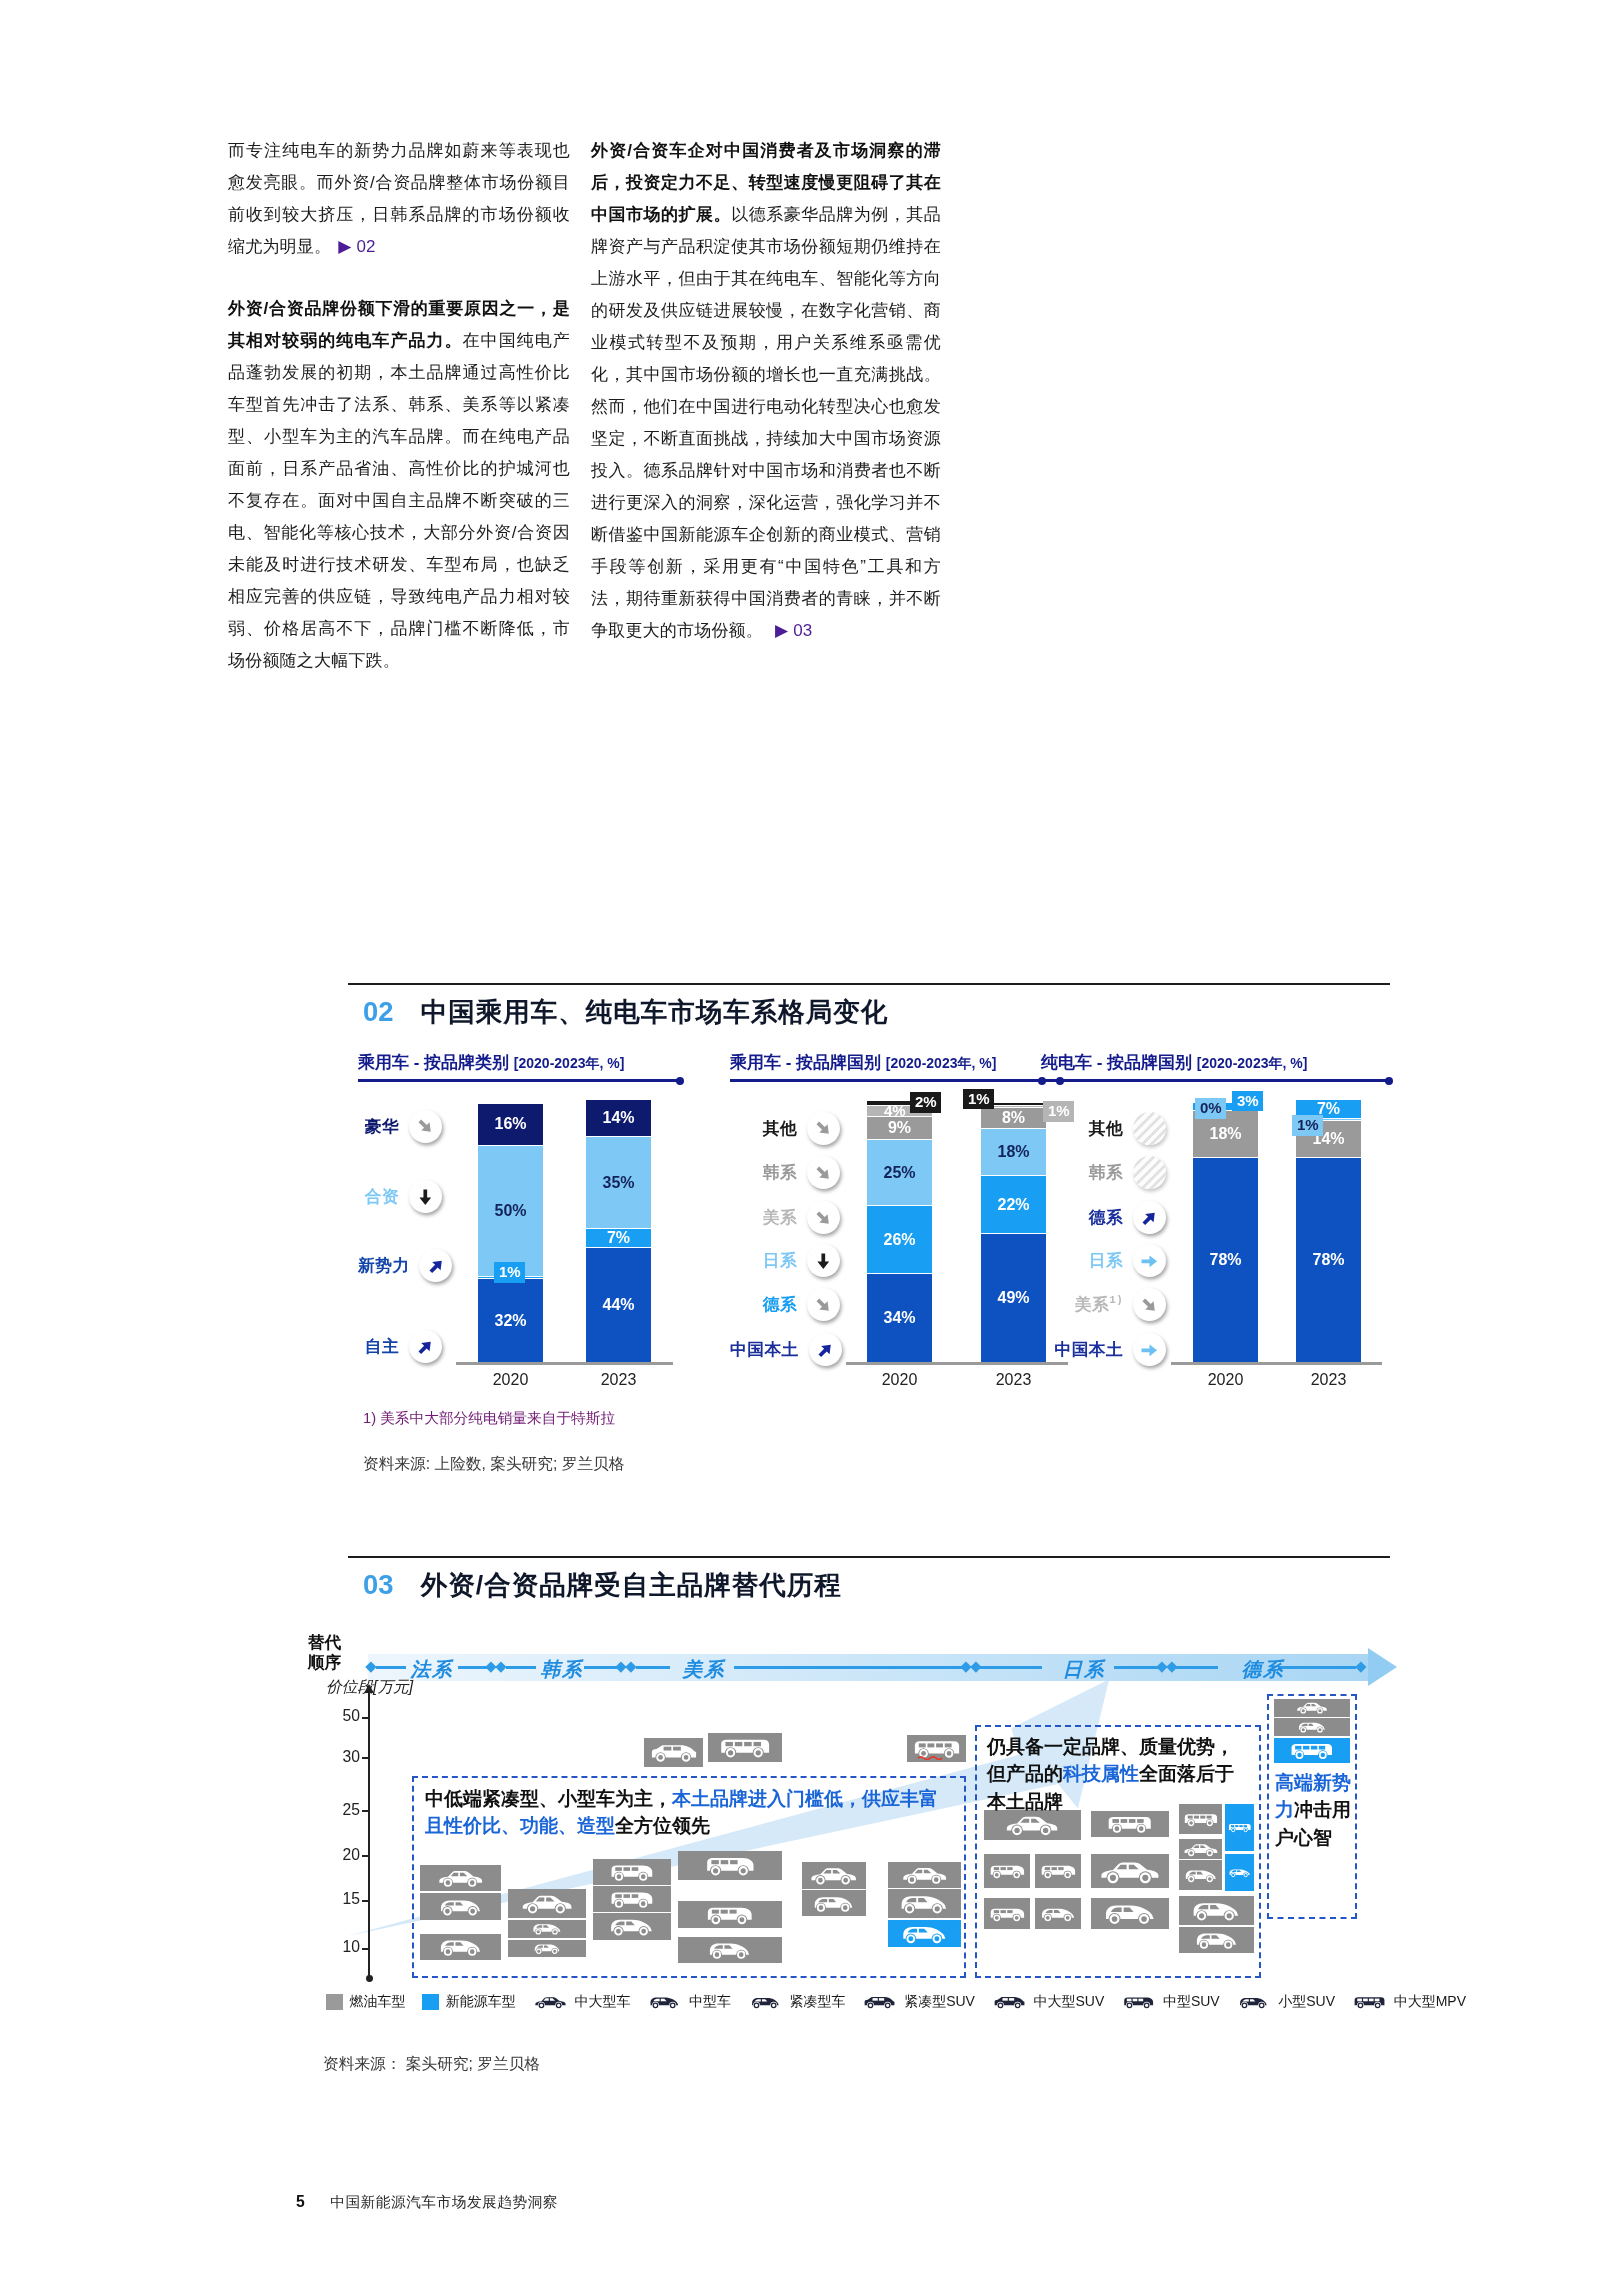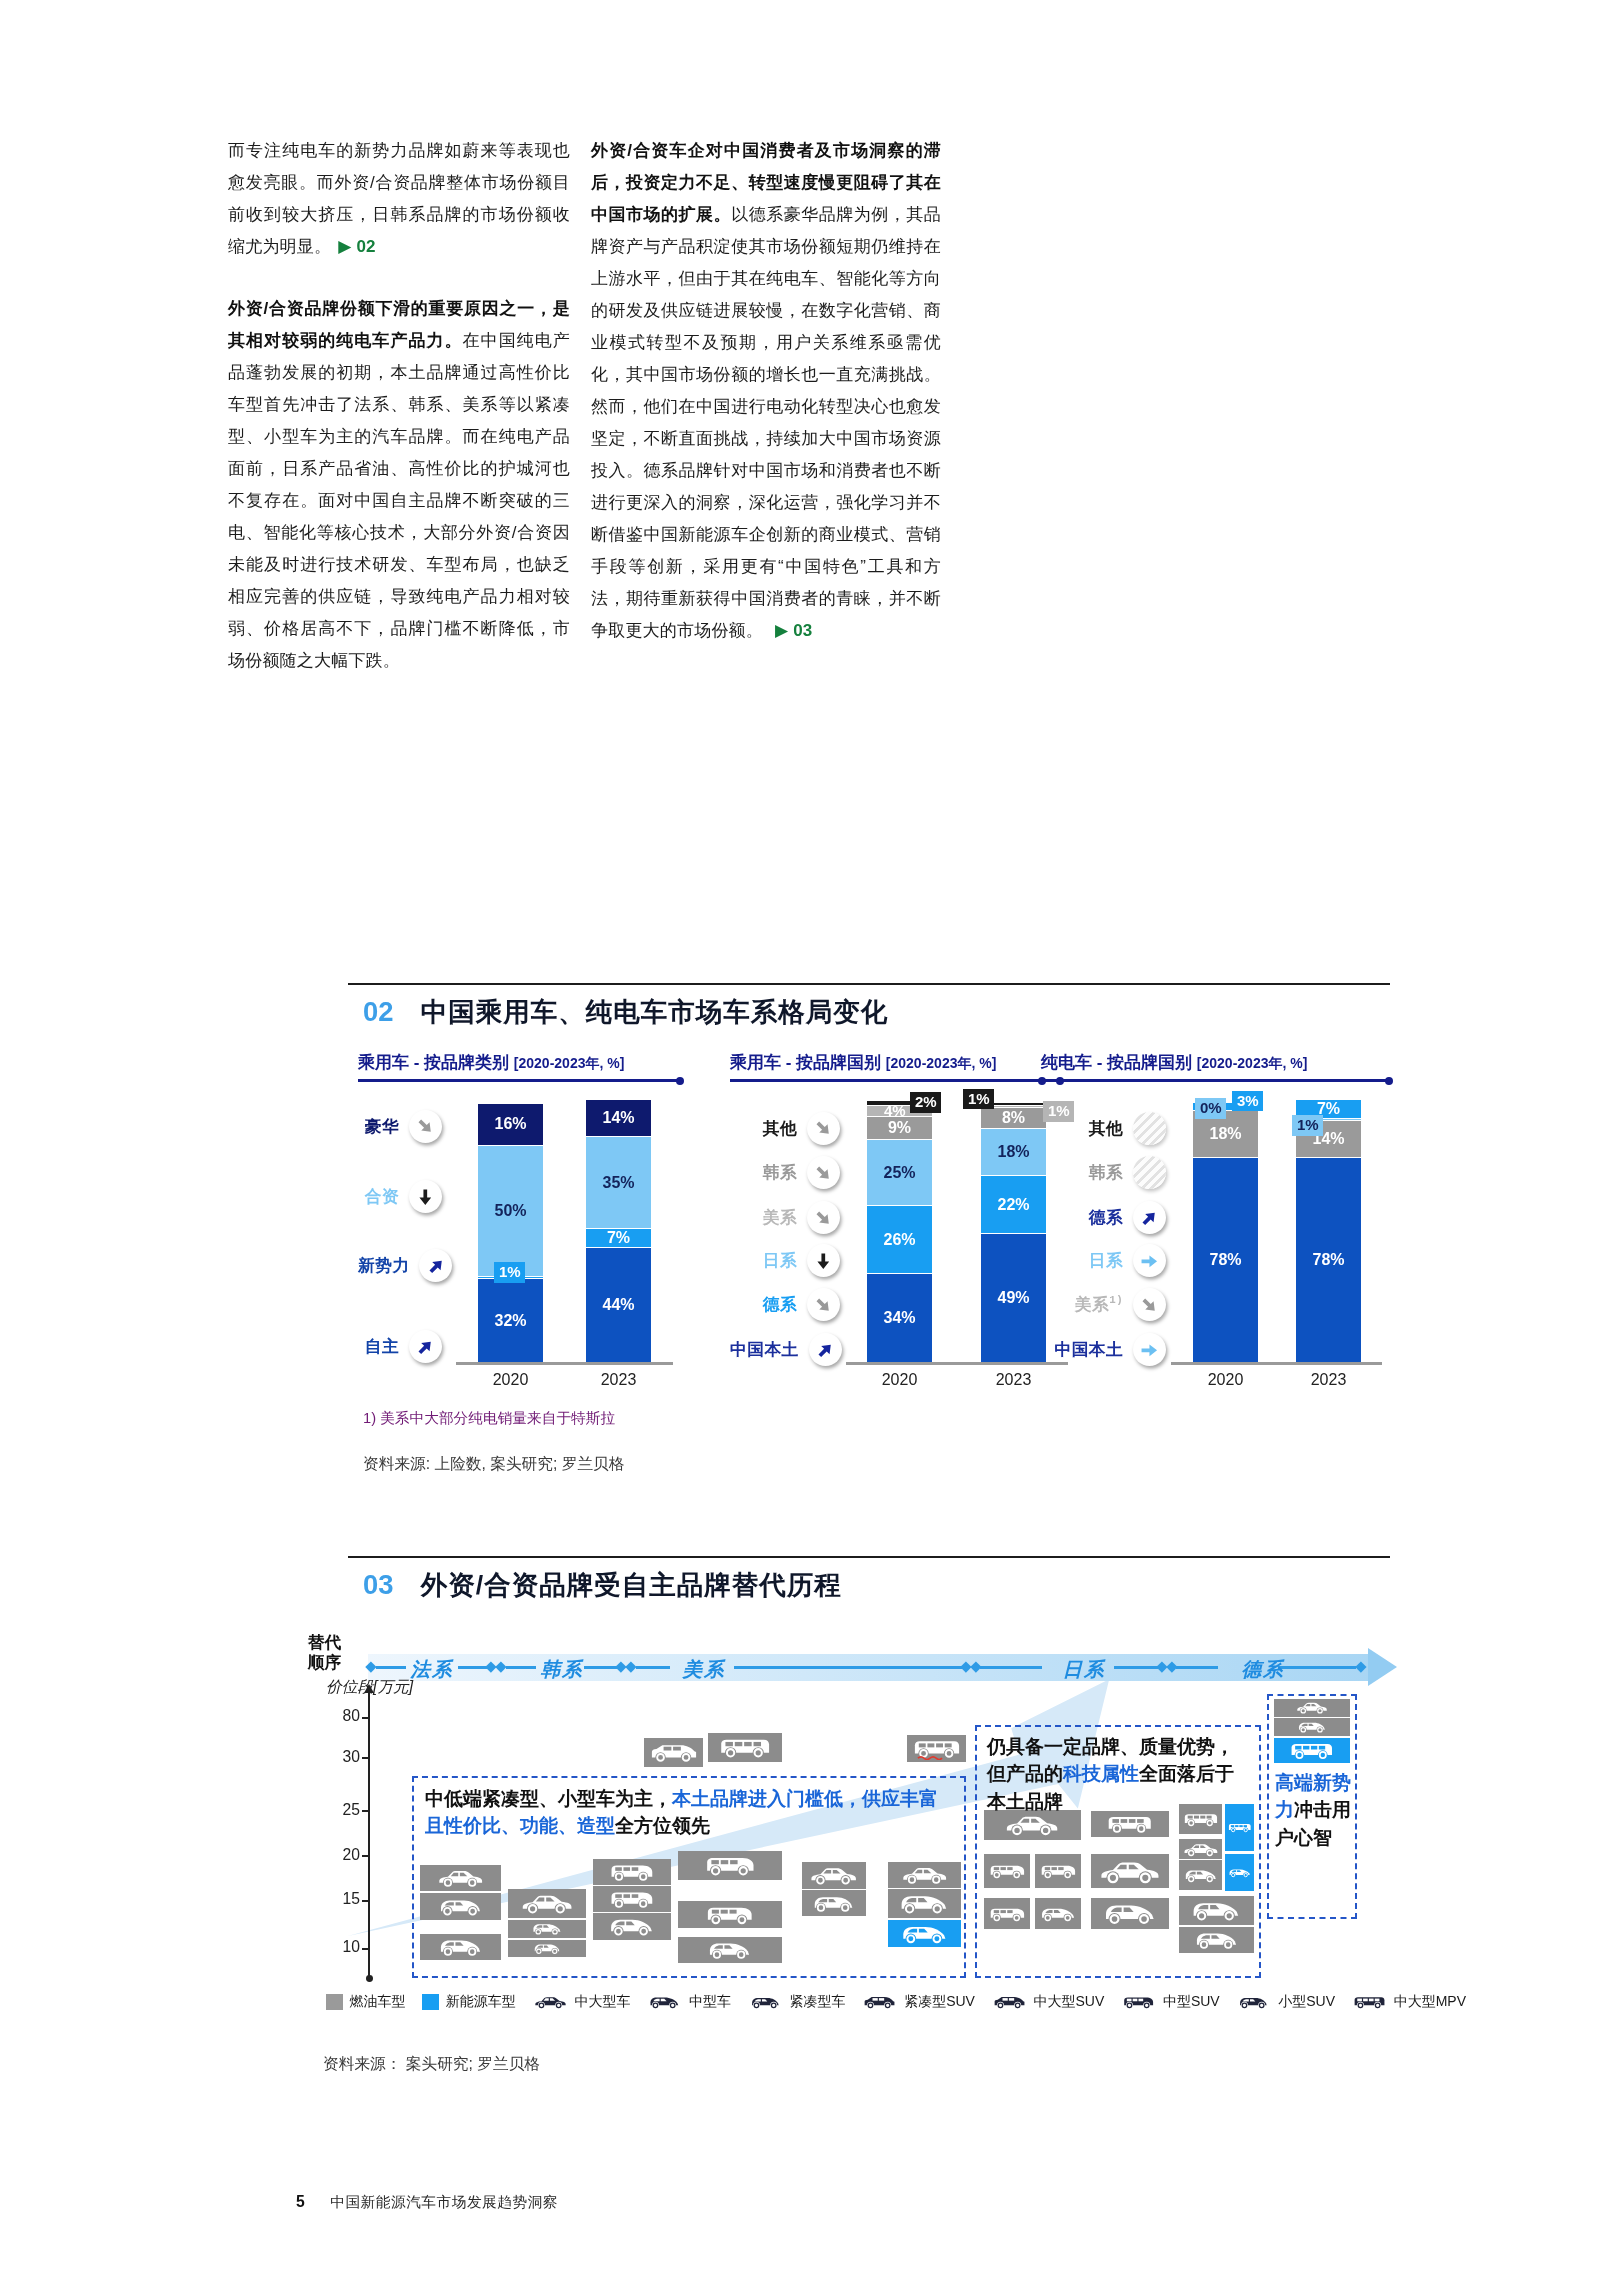--- a/index.html
+++ b/index.html
@@ -3,21 +3,21 @@
 <meta charset="utf-8">
 <style>
   html,body{margin:0;padding:0;background:#e8e8e8;}
   .page{position:relative;width:1621px;height:2293px;background:#ffffff;margin:0 auto;
         font-family:"Liberation Sans","DejaVu Sans",sans-serif;color:#111;overflow:hidden;}
 
   
   .intro-col{position:absolute;top:135px;}
   .intro-col p{font-size:17px;line-height:32px;text-align:justify;margin:0 0 30px;color:#1c1c1c;letter-spacing:0.2px;}
   .intro-col b{font-weight:bold;color:#111;}
-  .ref{color:#15803d;font-weight:bold;white-space:nowrap;cursor:pointer;padding-left:7px;}
+  .ref{color:#4c1d95;font-weight:normal;white-space:nowrap;cursor:pointer;padding-left:7px;}
 
   
   .rule{position:absolute;left:348px;width:1042px;height:2px;background:#1c1c1c;}
   .sec-head{position:absolute;display:flex;align-items:baseline;gap:27.4px;}
   .sec-num{color:#3d9fe8;font-weight:bold;font-size:27.4px;}
   .sec-title{color:#0f172a;font-weight:bold;font-size:26.5px;letter-spacing:1px;}
 
   
   .panel{position:absolute;}
   .ptitle{color:#141c8c;font-weight:bold;font-size:17px;white-space:nowrap;}
@@ -457,21 +457,21 @@
               <rect x="39" y="7.4" width="8" height="4.6" fill="#ffffff"></rect>
               <circle cx="14.5" cy="19" r="6" fill="#ffffff"></circle>
               <circle cx="44" cy="19" r="6" fill="#ffffff"></circle>
               <circle cx="14.5" cy="19" r="3.9" fill="#ffffff" stroke="#20243a" stroke-width="2.2"></circle>
               <circle cx="44" cy="19" r="3.9" fill="#ffffff" stroke="#20243a" stroke-width="2.2"></circle>
             </svg>
           </span>
           <span>中大型MPV</span>
         </div>
       </div>
-  <div class="tick" style="top: 75px;">80</div>
+  <div class="tick" style="top: 75px;">50</div>
       <div class="tickm" style="top: 85px;"></div>
       <div class="tick" style="top: 116px;">30</div>
       <div class="tickm" style="top: 125px;"></div>
       <div class="tick" style="top: 169px;">25</div>
       <div class="tickm" style="top: 178px;"></div>
       <div class="tick" style="top: 214px;">20</div>
       <div class="tickm" style="top: 223px;"></div>
       <div class="tick" style="top: 258px;">15</div>
       <div class="tickm" style="top: 268px;"></div>
       <div class="tick" style="top: 306px;">10</div>

